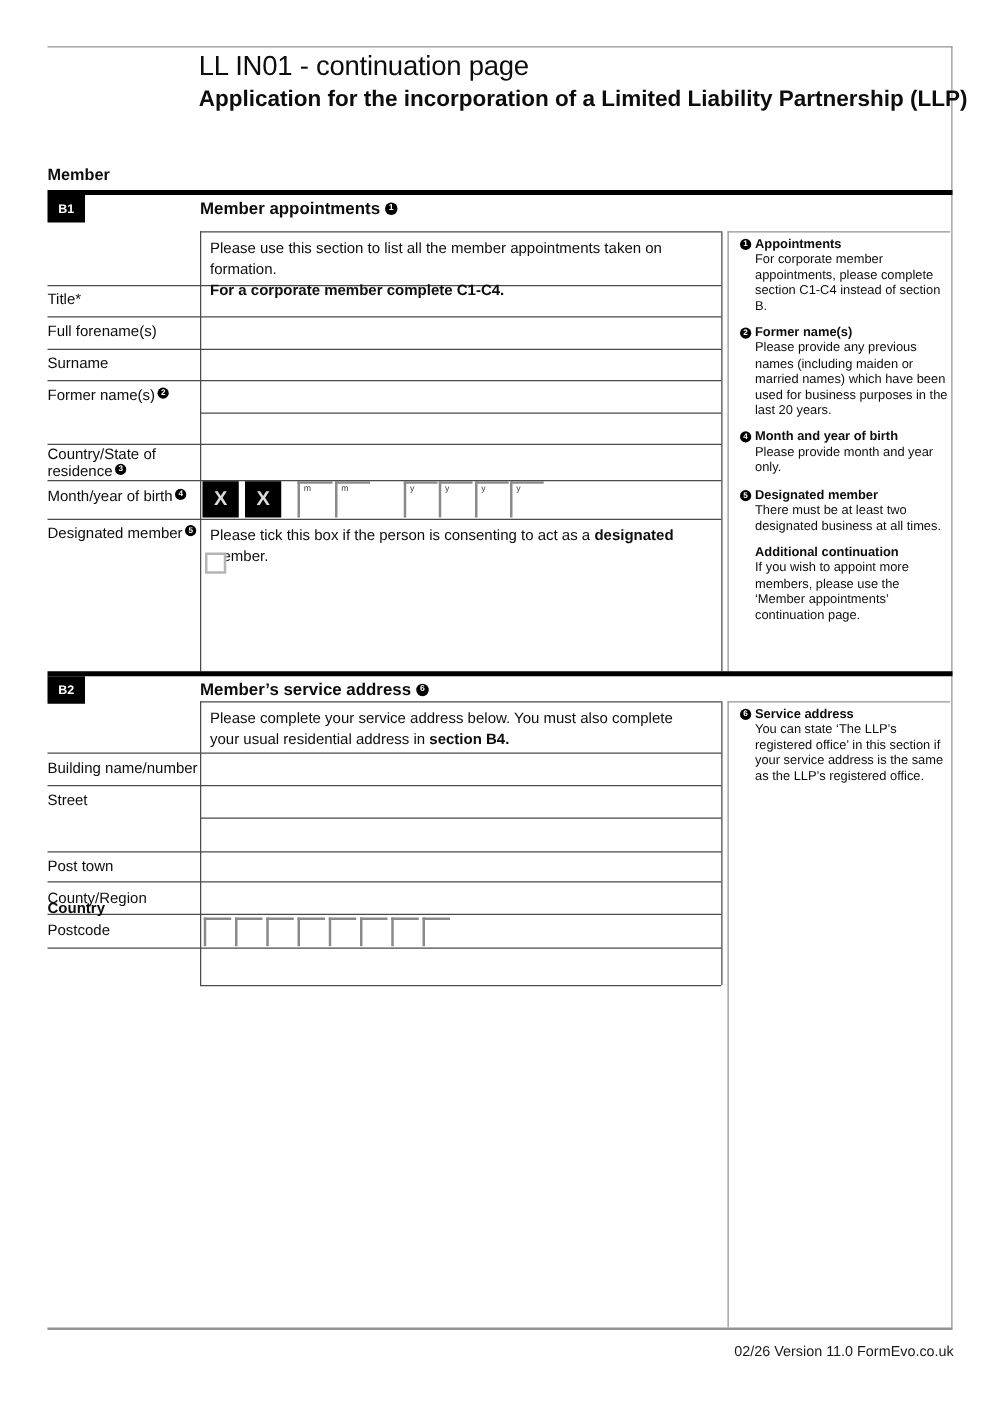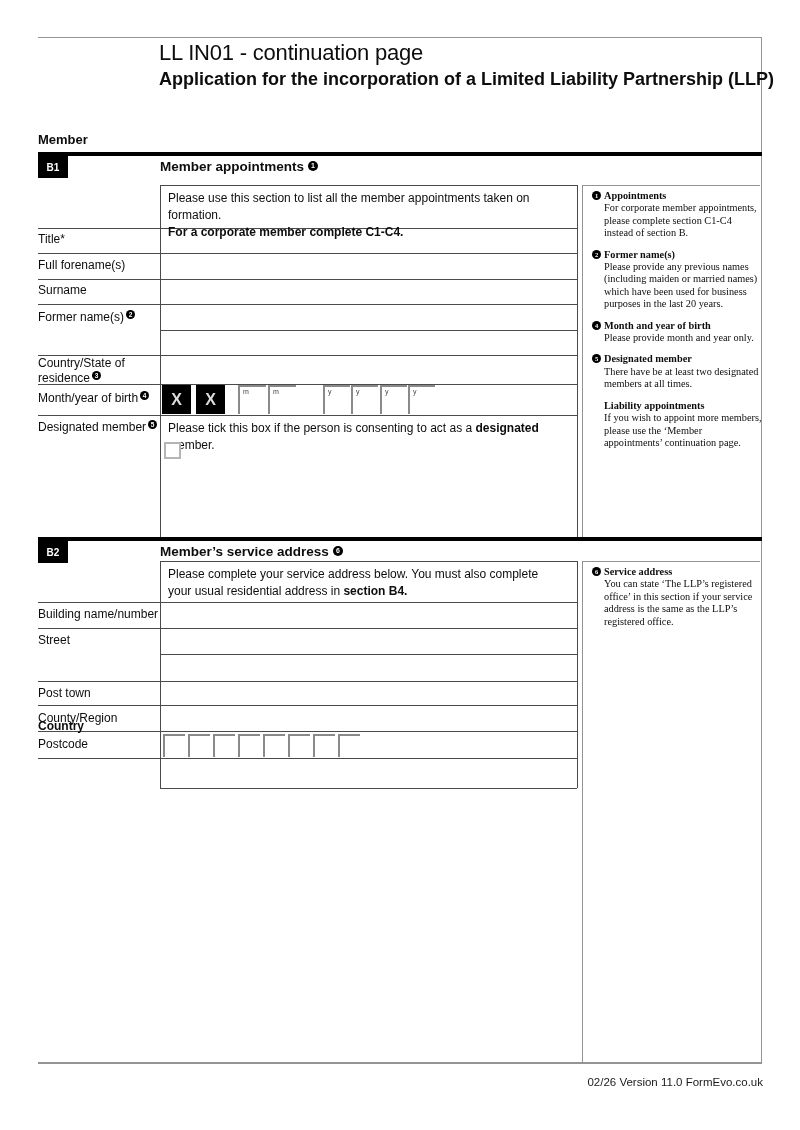--- a/index.html
+++ b/index.html
@@ -18,21 +18,21 @@
         font-size:6.5px;font-weight:bold;align-items:center;justify-content:center;line-height:9px;flex:none;}
   .mark.lg{width:10px;height:10px;font-size:7px;vertical-align:3px;margin-left:4px;}
   .mark.sup{vertical-align:4px;margin-left:2px;}
   .input-area{position:absolute;background:transparent;}
   .xbox{position:absolute;width:29px;height:29px;background:#000;color:#dcdcdc;
         font-weight:bold;font-size:16px;display:flex;align-items:center;justify-content:center;}
   .cellbox{position:absolute;border-left:2px solid #8a8a8a;border-top:2px solid #8a8a8a;
            font-size:7px;color:#444;padding:1px 0 0 3px;box-sizing:border-box;}
   .checkbox{position:absolute;width:13px;height:13px;border:2px solid #b5b5b5;background:#fff;box-sizing:content-box;}
   .notes{position:absolute;left:592px;width:170px;font-size:10.3px;line-height:12.4px;color:#0d0d0d;}
-  .note{position:relative;padding-left:12px;margin-bottom:9px;font-family:Liberation Serif, serif;}
+  .note{position:relative;padding-left:12px;margin-bottom:9px;}
   .note .nmark{position:absolute;left:0;top:1px;}
   .nhead{font-weight:bold;}
   .nbody{margin-bottom:8px;}
   .nbody:last-child{margin-bottom:0;}
   .page-title{position:absolute;left:159px;top:40px;font-size:22px;color:#0d0d0d;letter-spacing:-0.2px;}
   .page-subtitle{position:absolute;left:159px;top:69px;font-size:18px;font-weight:bold;color:#0d0d0d;}
   .member-head{position:absolute;left:38px;top:132px;font-size:13px;font-weight:bold;color:#0d0d0d;}
   .footer{position:absolute;right:37px;top:1076px;font-size:11.5px;color:#1a1a1a;}
 </style>
 </head>
@@ -110,24 +110,24 @@
     <div class="nbody">Please provide any previous names (including maiden or married names) which have been used for business purposes in the last 20 years.</div>
   </div>
   <div class="note">
     <span class="mark nmark">4</span>
     <div class="nhead">Month and year of birth</div>
     <div class="nbody">Please provide month and year only.</div>
   </div>
   <div class="note">
     <span class="mark nmark">5</span>
     <div class="nhead">Designated member</div>
-    <div class="nbody">There have be at least two designated members at all times.</div>
+    <div class="nbody">There must be at least two designated business at all times.</div>
   </div>
   <div class="note">
-    <div class="nhead">Liability appointments</div>
+    <div class="nhead">Additional continuation</div>
     <div class="nbody">If you wish to appoint more members, please use the ‘Member appointments’ continuation page.</div>
   </div>
 </div>
 
 <div class="bar" style="left:38px;top:537px;width:724px;"></div>
 <div class="badge" style="left:38px;top:541px;">B2</div>
 <div class="sect-title" style="top:544px;"><span>Member’s service address</span><span class="mark lg">6</span></div>
 
 <div class="vline" style="left:160px;top:561px;height:227px;"></div>
 <div class="vline" style="left:577px;top:561px;height:227px;"></div>

